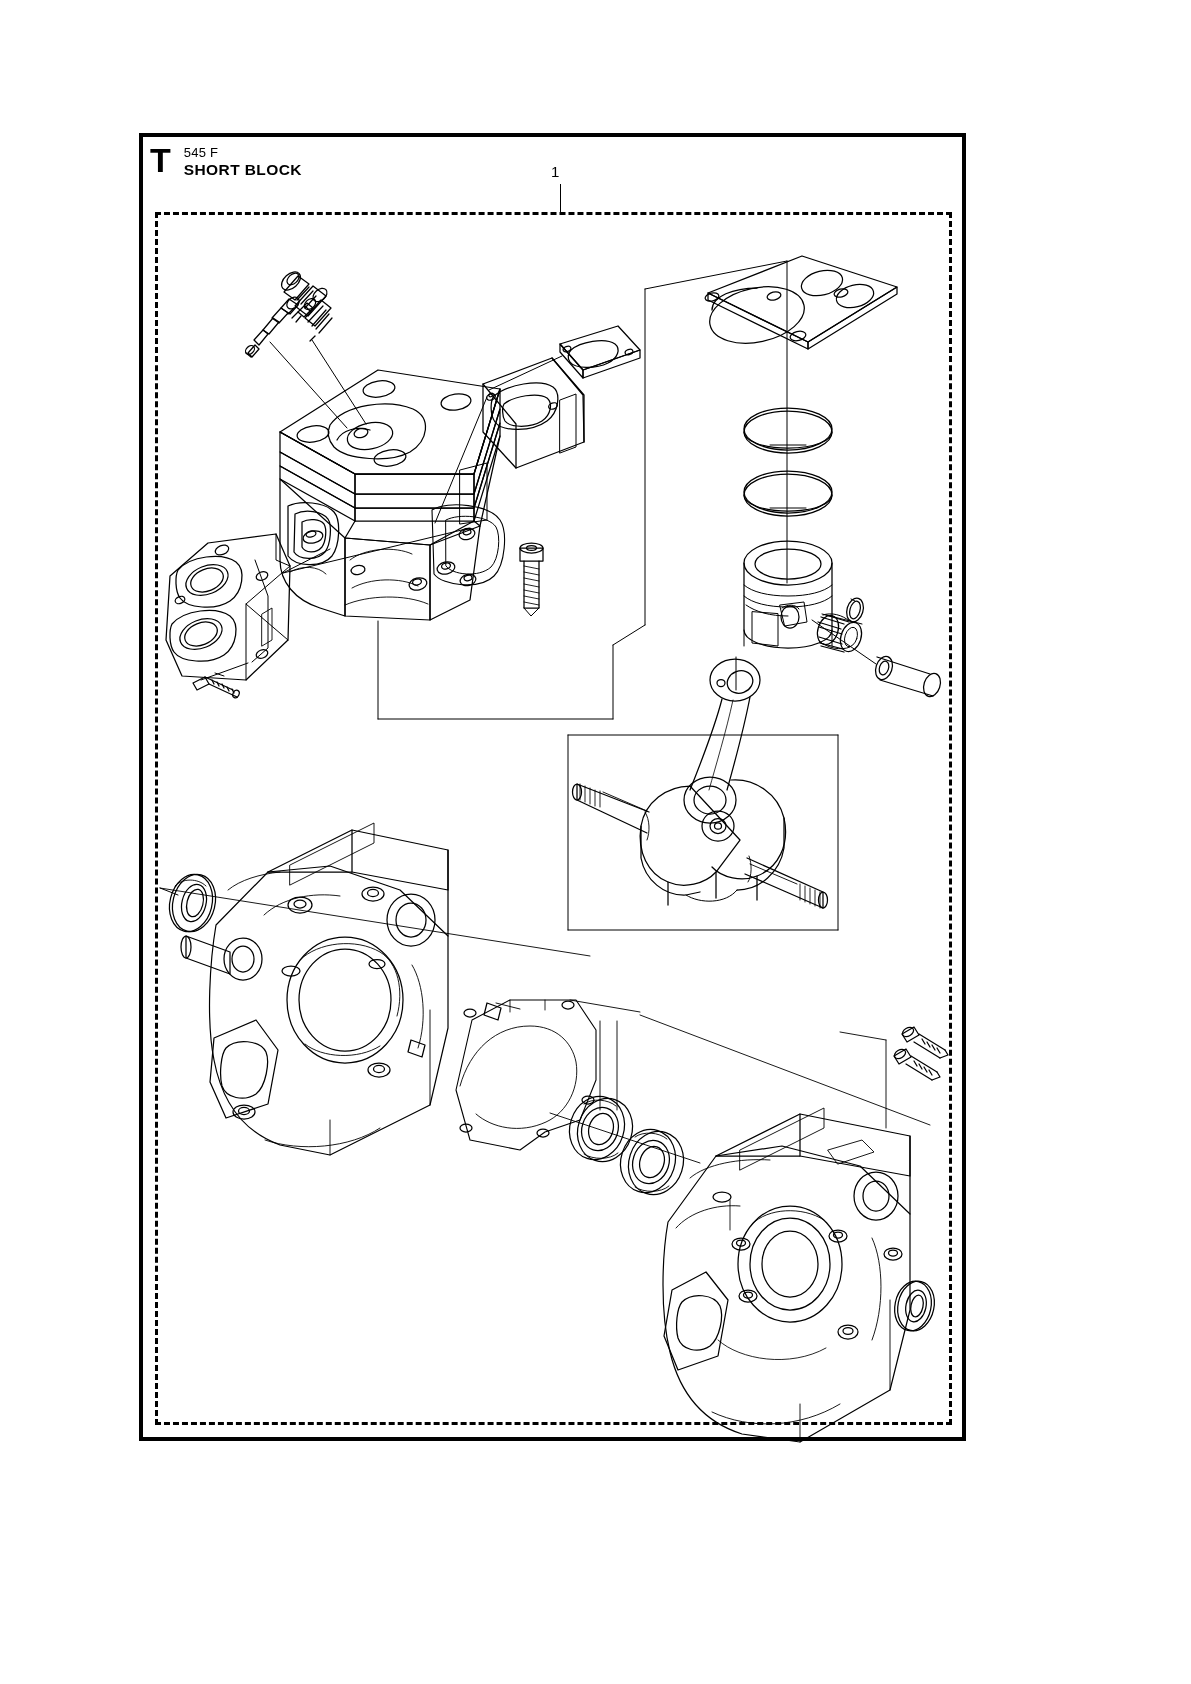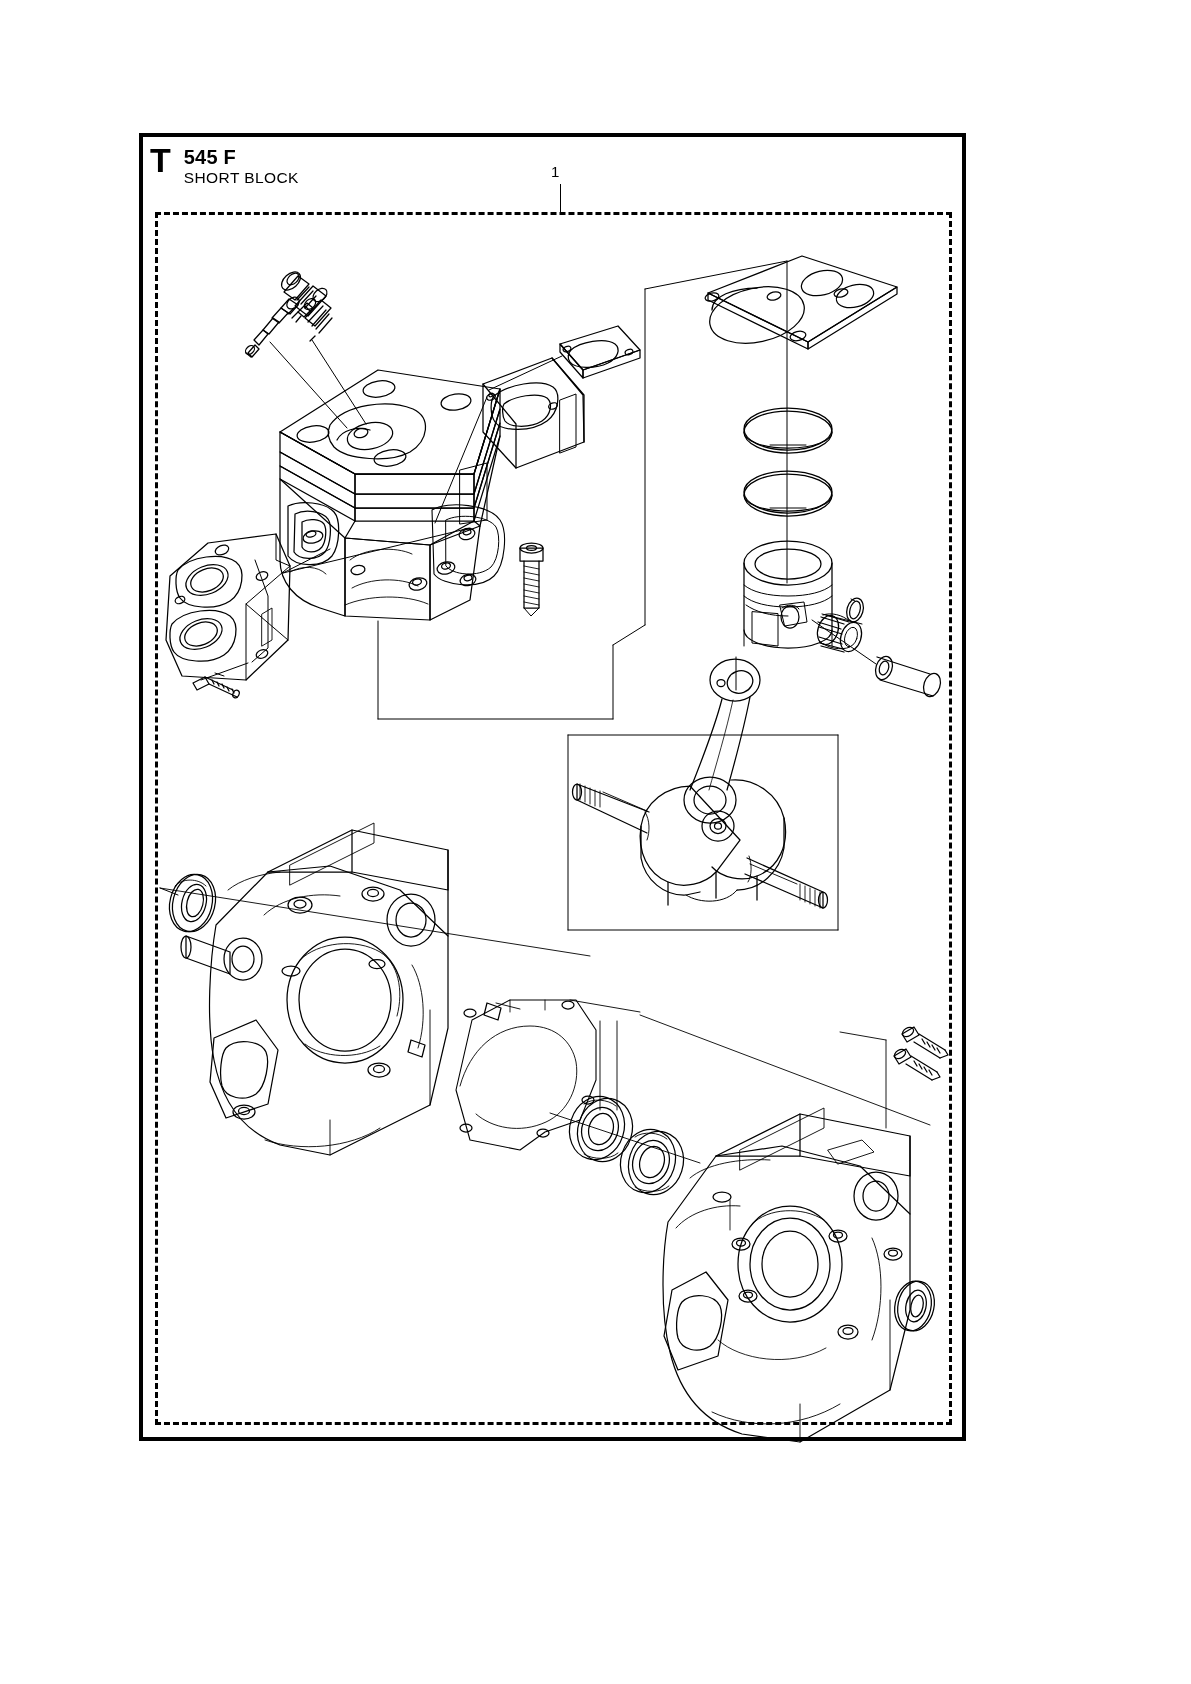--- a/index.html
+++ b/index.html
@@ -37,22 +37,22 @@
     position:absolute;left:150px;top:140px;
     display:flex;align-items:flex-start;gap:13px;
   }
   .section-letter{
     font-size:34px;font-weight:bold;line-height:0.95;
     font-family:"Liberation Sans", sans-serif;
     letter-spacing:0px;
     margin-top:4px;
   }
   .title-stack{display:flex;flex-direction:column;line-height:1.22;margin-top:5px;}
-  .model-name{font-size:20px;font-weight:bold;letter-spacing:0.2px;}
-  .assembly-name{font-size:15.5px;font-weight:normal;letter-spacing:0.4px;}
+  .model-name{font-size:13px;font-weight:normal;letter-spacing:0.2px;}
+  .assembly-name{font-size:15.5px;font-weight:bold;letter-spacing:0.4px;}
 
   
   .callout{
     position:absolute;
     font-size:15px;
     font-weight:normal;
     font-family:"Liberation Sans", sans-serif;
   }
   .callout-1{left:551px;top:163px;}
   .leader-line{

